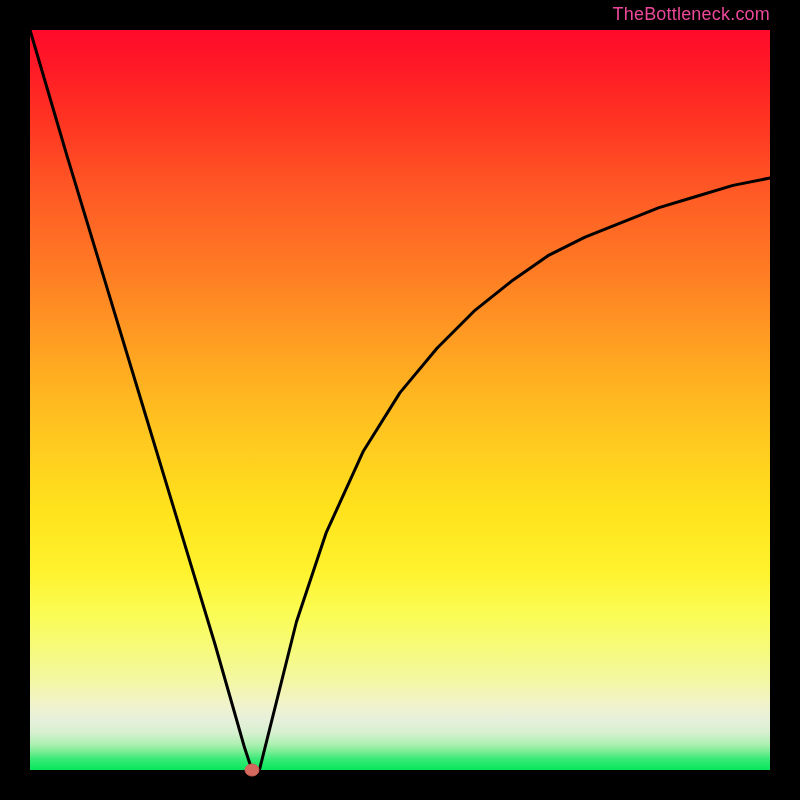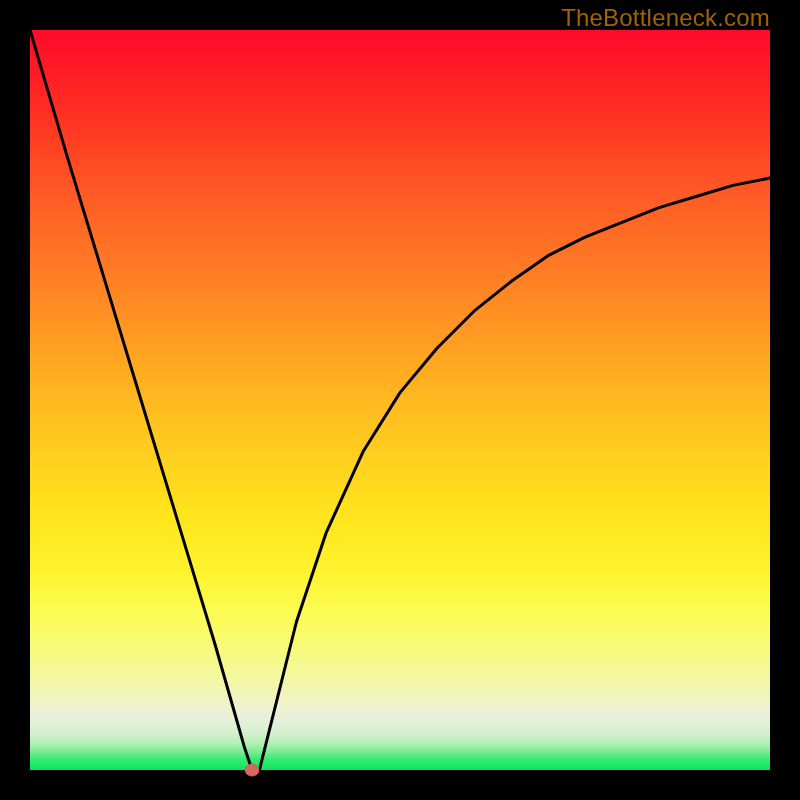--- a/index.html
+++ b/index.html
@@ -44,22 +44,22 @@
       #aef0b2 96.5%,
       #7aed95 97.5%,
       #3aea78 98.5%,
       #06e65a 100%
     );
   }
   .watermark {
     position: absolute;
     top: 4px;
     right: 30px;
-    color: #a16207;
-    font-size: 24px;
+    color: #ec4899;
+    font-size: 18px;
     letter-spacing: 0.2px;
   }
   svg.curve {
     position: absolute;
     left: 30px;
     top: 30px;
     width: 740px;
     height: 740px;
     overflow: visible;
   }

